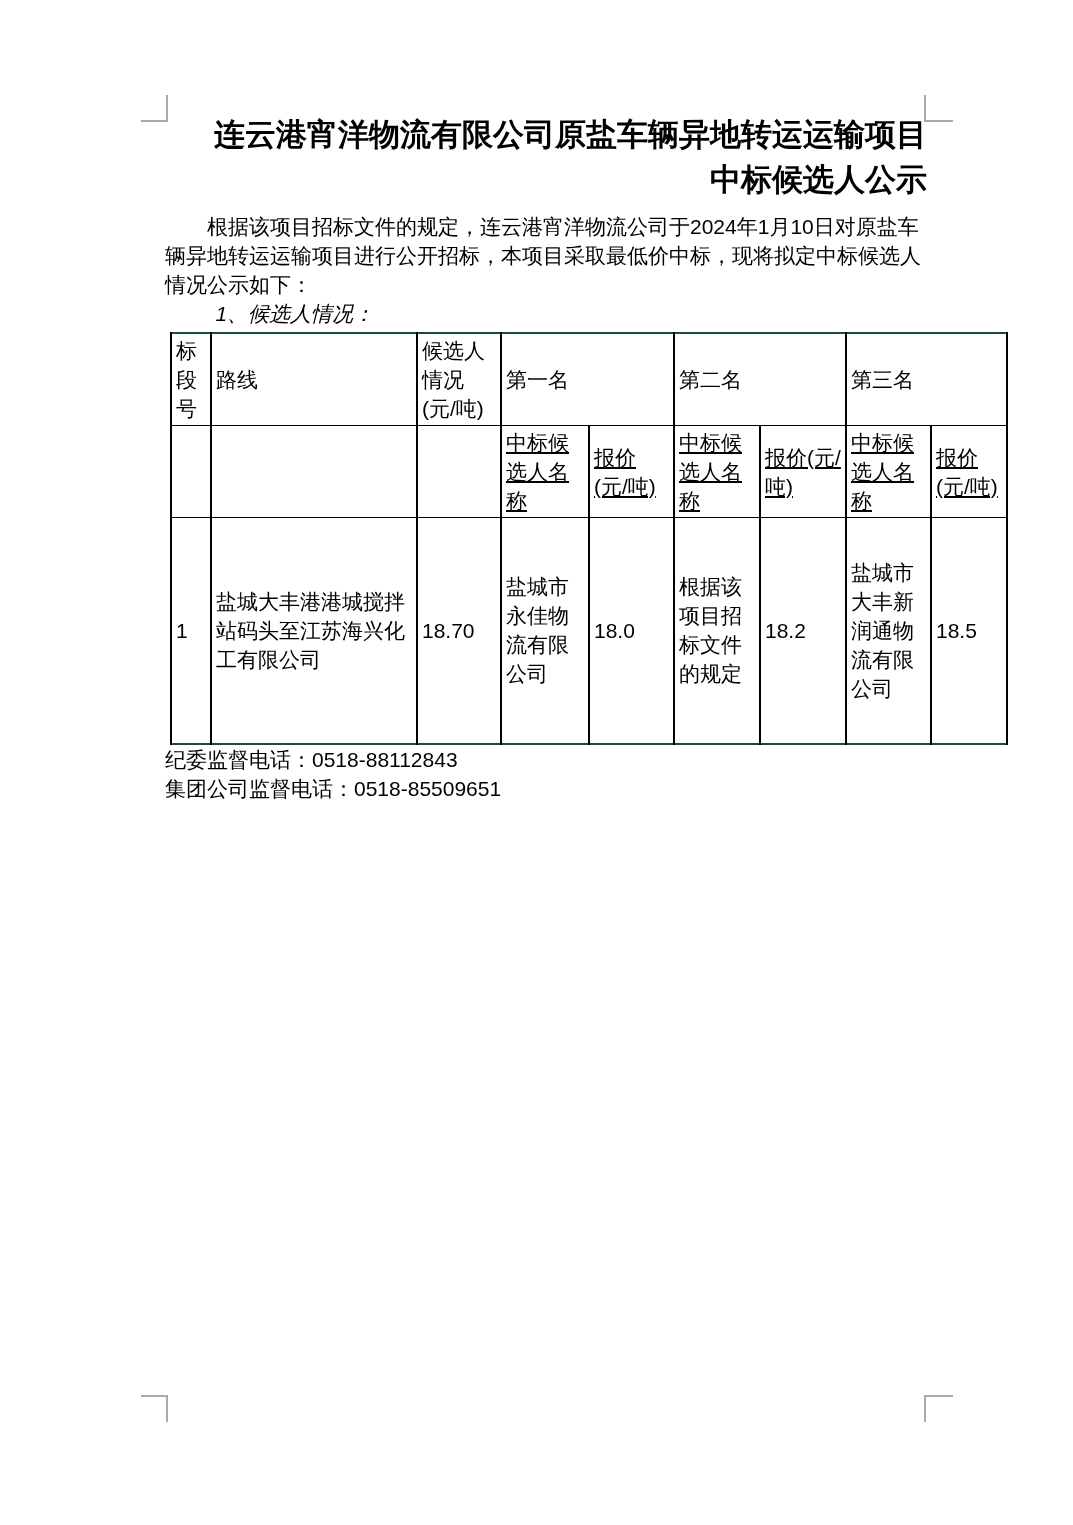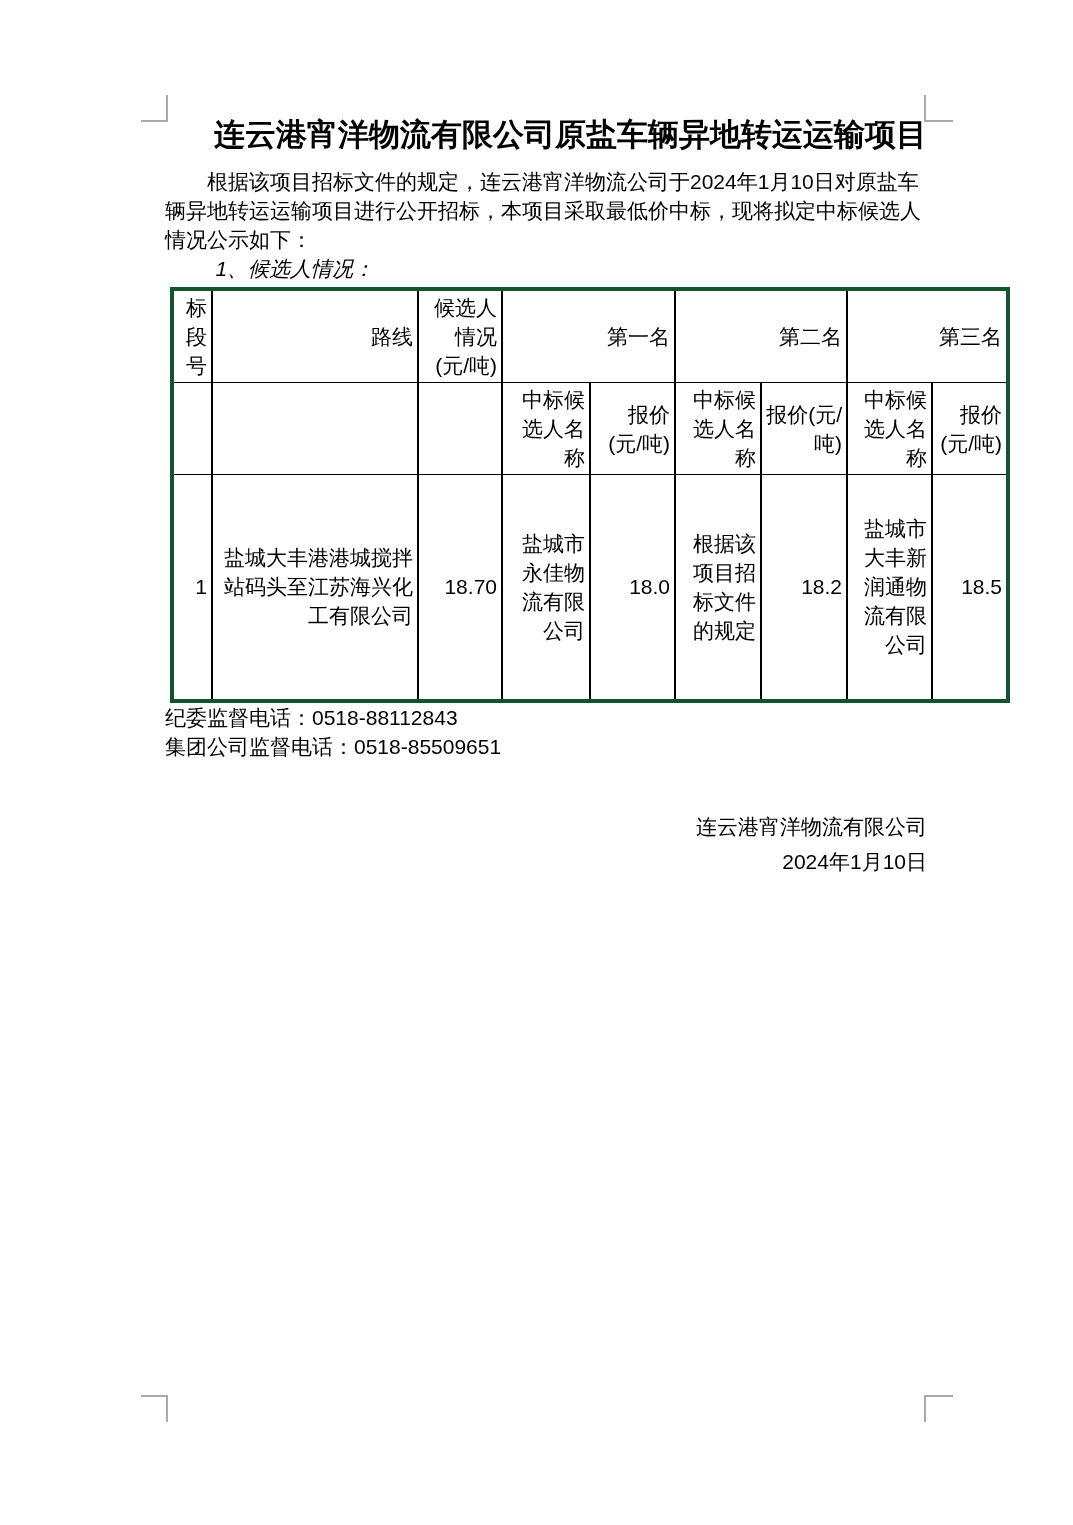--- a/index.html
+++ b/index.html
@@ -22,46 +22,47 @@
   .sec1   { text-indent:2.4em; margin:0 0 4px 0;font-style:italic; }
   .sec2   { text-indent:2em;   margin:26px 0 0 0; }
   .winner { margin:0; }
   .winner .lbl { font-weight:bold; }
   .notice { text-indent:2em; margin:0; }
   .phone  { margin:0; }
   .signature { text-align:right; line-height:35px; margin-top:48px; }
 
   table.bid-table {
     border-collapse:collapse; table-layout:fixed; width:836px;
-    margin:0 0 0 5px; text-align:right; border:4px solid #14532d;
+    margin:0 0 0 5px; text-align:left; border:2px solid #14532d;
   }
   table.bid-table td {
     border:1px solid #000; border-left-width:2px; border-right-width:2px;
     padding:2px 4px; vertical-align:middle; word-break:break-all;
     font-size:21px; line-height:29px;
   }
   td.route-cell { padding:2px 13px; }
   tr.hdr1 { height:78px; }
-  tr.hdr2 { height:90px; }
+  tr.hdr2 { height:90px;text-decoration:underline; }
   tr.data { height:226px; }
 </style>
 </head>
 <body>
 
 <div class="page">
 
   <div class="corner tl"></div>
   <div class="corner tr"></div>
   <div class="corner bl"></div>
   <div class="corner br"></div>
 
   <div class="content">
 
     <h1 class="doc-title">
       <div>连云港宵洋物流有限公司原盐车辆异地转运运输项目</div>
+      <div>中标候选人公示</div>
     </h1>
 
     <p class="intro">根据该项目招标文件的规定，连云港宵洋物流公司于2024年1月10日对原盐车辆异地转运运输项目进行公开招标，本项目采取最低价中标，现将拟定中标候选人情况公示如下：</p>
 
     <p class="sec1">1、候选人情况：</p>
 
     <table class="bid-table">
       <colgroup>
         <col style="width:40px">
           <col style="width:206px">
@@ -106,19 +107,15 @@
       </tr>
     </tbody>
       </table>
 
 
 
 
     <p class="phone">纪委监督电话：0518-88112843</p>
     <p class="phone">集团公司监督电话：0518-85509651</p>
 
-    <div class="signature">
-      <div>连云港宵洋物流有限公司</div>
-      <div>2024年1月10日</div>
-    </div>
 
   </div>
 </div>
 
 </body></html>

